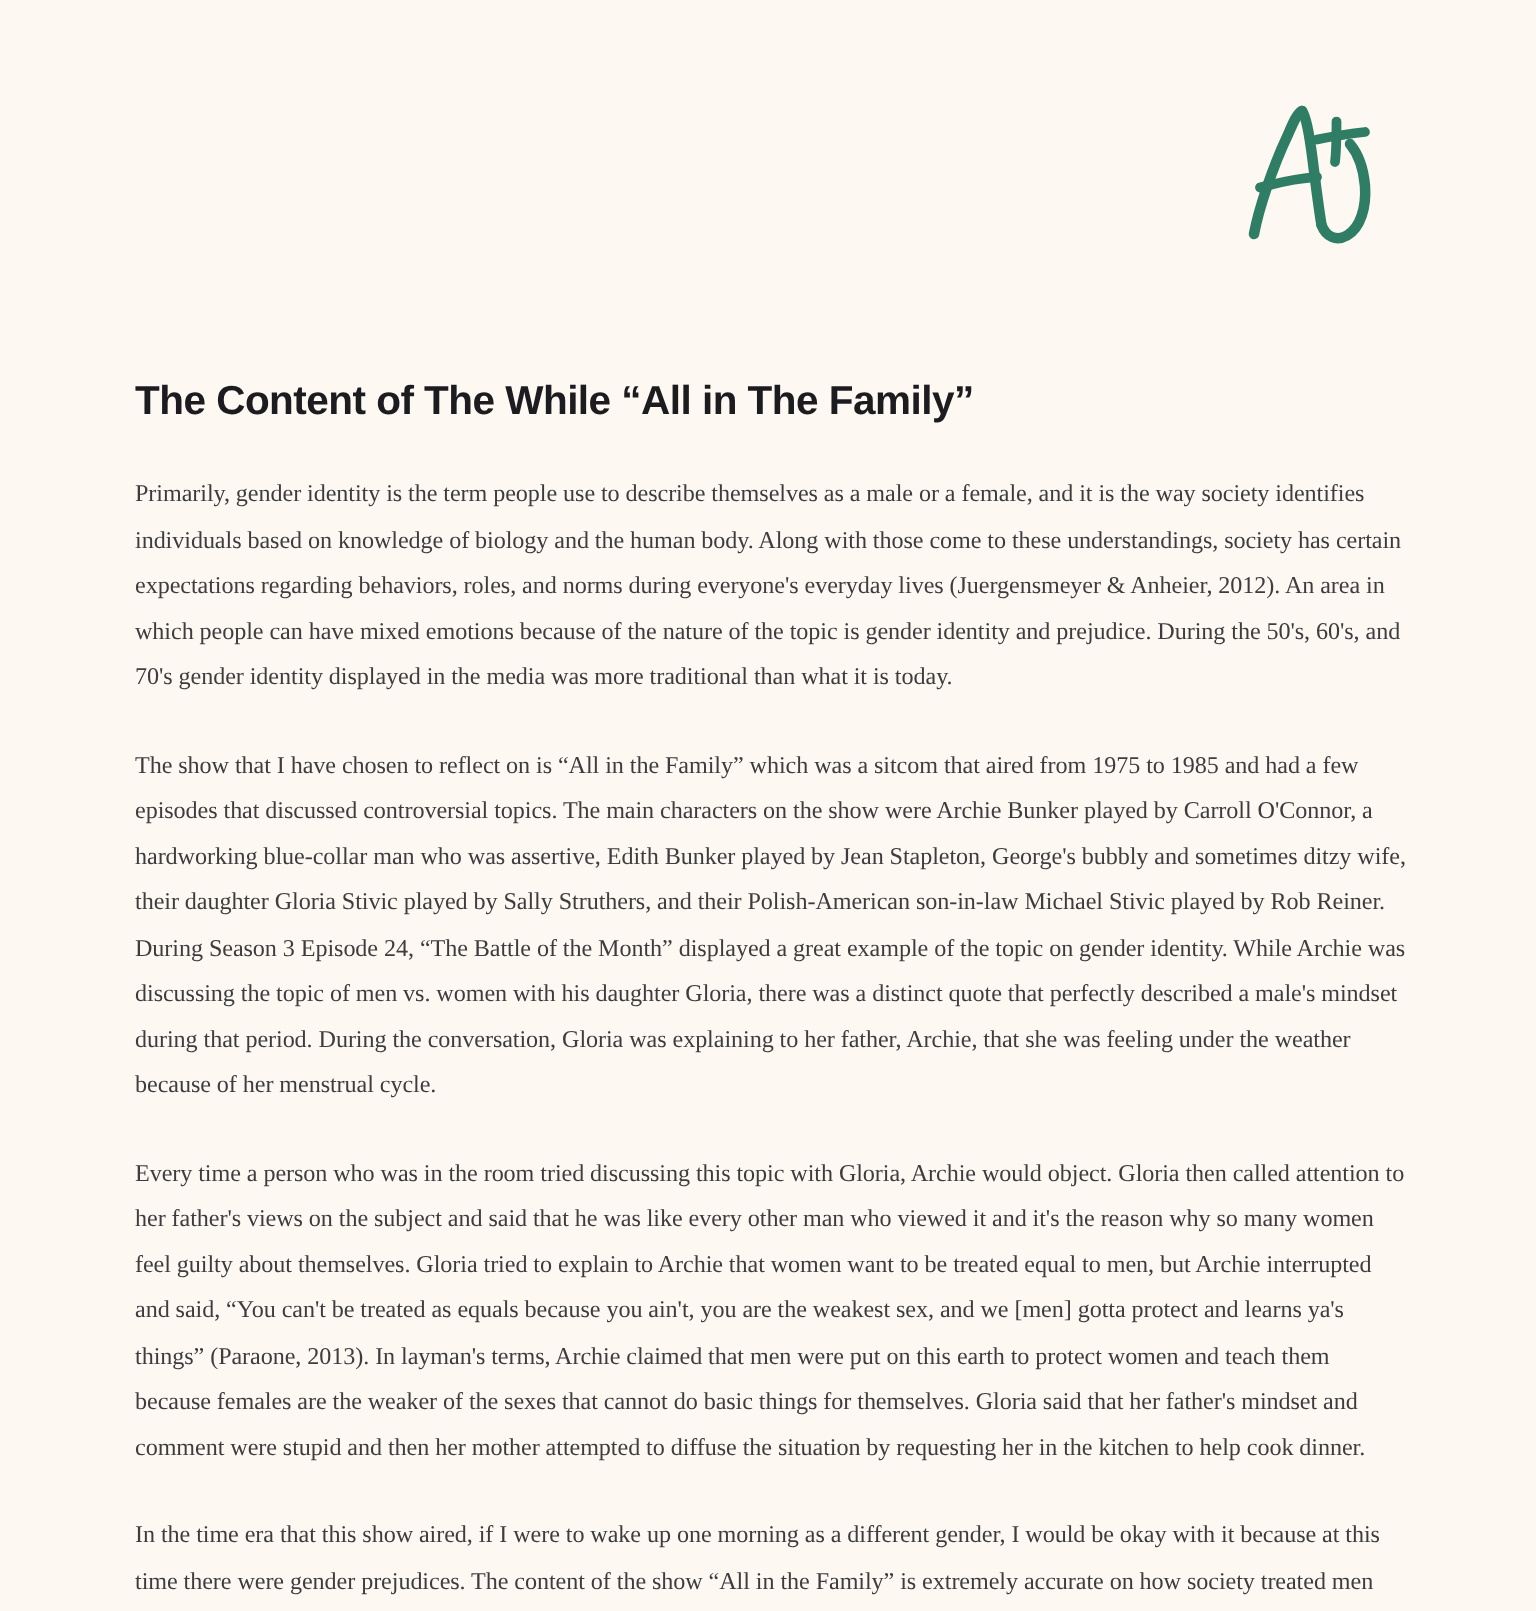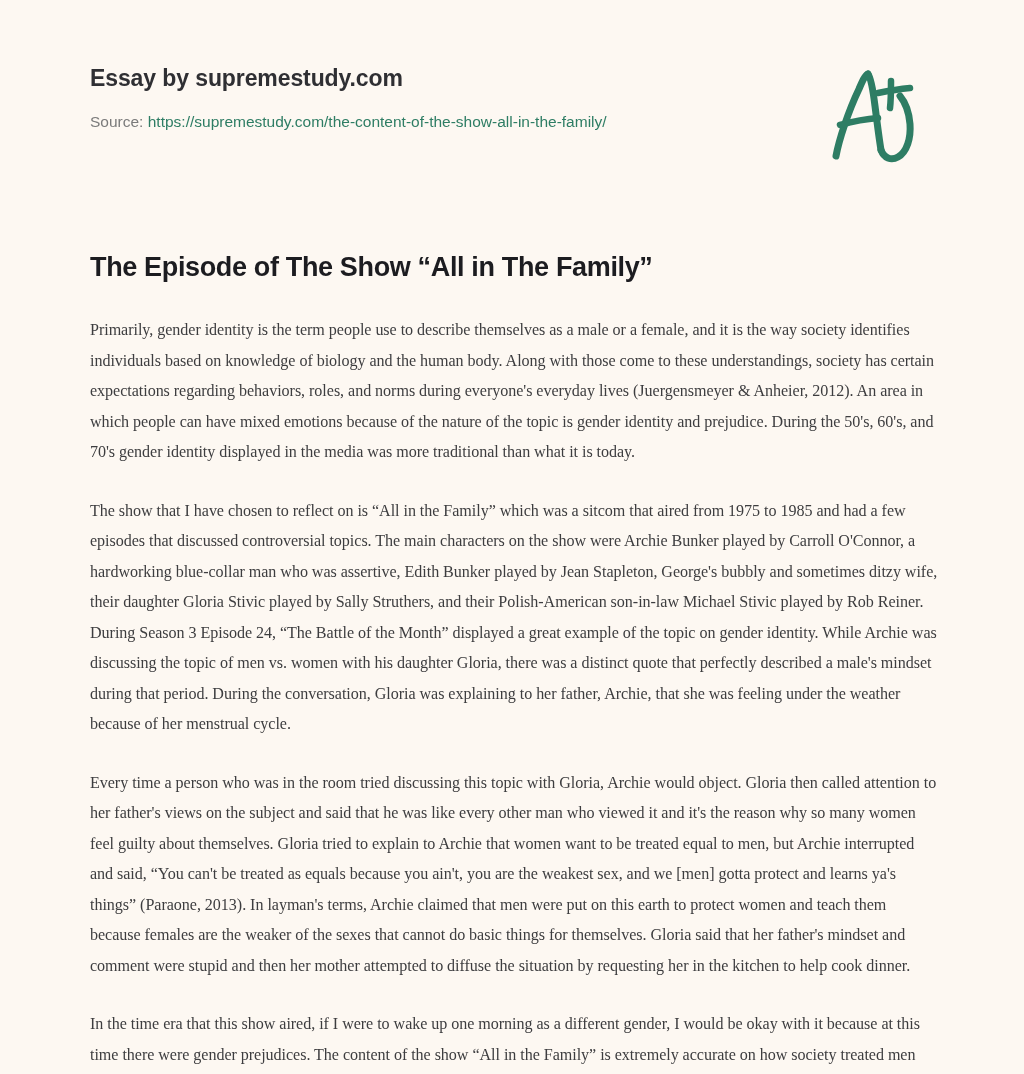--- a/index.html
+++ b/index.html
@@ -113,28 +113,20 @@
     margin-bottom: 0;
   }
 </style>
 </head>
 <body>
 
 <div class="page">
 
   <div class="header">
 
-    <div class="header-text-block">
-      <div class="essay-by">Essay by supremestudy.com</div>
-
-      <div class="source-line">
-        <span class="source-label">Source:</span>
-        <a class="source-url" href="#">https://supremestudy.com/the-content-of-the-show-all-in-the-family/</a>
-      </div>
-    </div>
 
     <div class="logo">
       <svg viewBox="0 0 110 105" xmlns="http://www.w3.org/2000/svg" fill="none" stroke="#2e7d64" stroke-linecap="round" stroke-linejoin="round">
 
         <path d="M18 94 C21 78, 30 50, 41 27 C44 20, 47 13, 50 12" stroke-width="7"></path>
 
         <path d="M50 12 C53 16, 55 28, 57 44 C59 60, 61 76, 63 88" stroke-width="7"></path>
 
         <path d="M22 63 C33 60, 47 57, 60 56" stroke-width="6.5"></path>
 
@@ -142,21 +134,21 @@
 
         <path d="M73 19 C73 28, 73 38, 72 46" stroke-width="6.5"></path>
 
         <path d="M60 31 C70 29, 82 27, 92 26" stroke-width="6.5"></path>
       </svg>
     </div>
 
   </div>
 
   <div class="article">
-    <h1 class="article-title">The Episode of The Show “All in The Family”</h1>
+    <h1 class="article-title">The Content of The While “All in The Family”</h1>
 
     <div class="article-body">
       <p>Primarily, gender identity is the term people use to describe themselves as a male or a female, and it is the way society identifies individuals based on knowledge of biology and the human body. Along with those come to these understandings, society has certain expectations regarding behaviors, roles, and norms during everyone's everyday lives (Juergensmeyer &amp; Anheier, 2012). An area in which people can have mixed emotions because of the nature of the topic is gender identity and prejudice. During the 50's, 60's, and 70's gender identity displayed in the media was more traditional than what it is today.</p>
       <p>The show that I have chosen to reflect on is “All in the Family” which was a sitcom that aired from 1975 to 1985 and had a few episodes that discussed controversial topics. The main characters on the show were Archie Bunker played by Carroll O'Connor, a hardworking blue-collar man who was assertive, Edith Bunker played by Jean Stapleton, George's bubbly and sometimes ditzy wife, their daughter Gloria Stivic played by Sally Struthers, and their Polish-American son-in-law Michael Stivic played by Rob Reiner. During Season 3 Episode 24, “The Battle of the Month” displayed a great example of the topic on gender identity. While Archie was discussing the topic of men vs. women with his daughter Gloria, there was a distinct quote that perfectly described a male's mindset during that period. During the conversation, Gloria was explaining to her father, Archie, that she was feeling under the weather because of her menstrual cycle.</p>
       <p>Every time a person who was in the room tried discussing this topic with Gloria, Archie would object. Gloria then called attention to her father's views on the subject and said that he was like every other man who viewed it and it's the reason why so many women feel guilty about themselves. Gloria tried to explain to Archie that women want to be treated equal to men, but Archie interrupted and said, “You can't be treated as equals because you ain't, you are the weakest sex, and we [men] gotta protect and learns ya's things” (Paraone, 2013). In layman's terms, Archie claimed that men were put on this earth to protect women and teach them because females are the weaker of the sexes that cannot do basic things for themselves. Gloria said that her father's mindset and comment were stupid and then her mother attempted to diffuse the situation by requesting her in the kitchen to help cook dinner.</p>
       <p>In the time era that this show aired, if I were to wake up one morning as a different gender, I would be okay with it because at this time there were gender prejudices. The content of the show “All in the Family” is extremely accurate on how society treated men and women back then. Men were seen as the superior sex because they were typically the breadwinners in the household. They went to work to make money for the bills and groceries while the women stayed home and took ca</p>
     </div>
   </div>
 
 </div>

